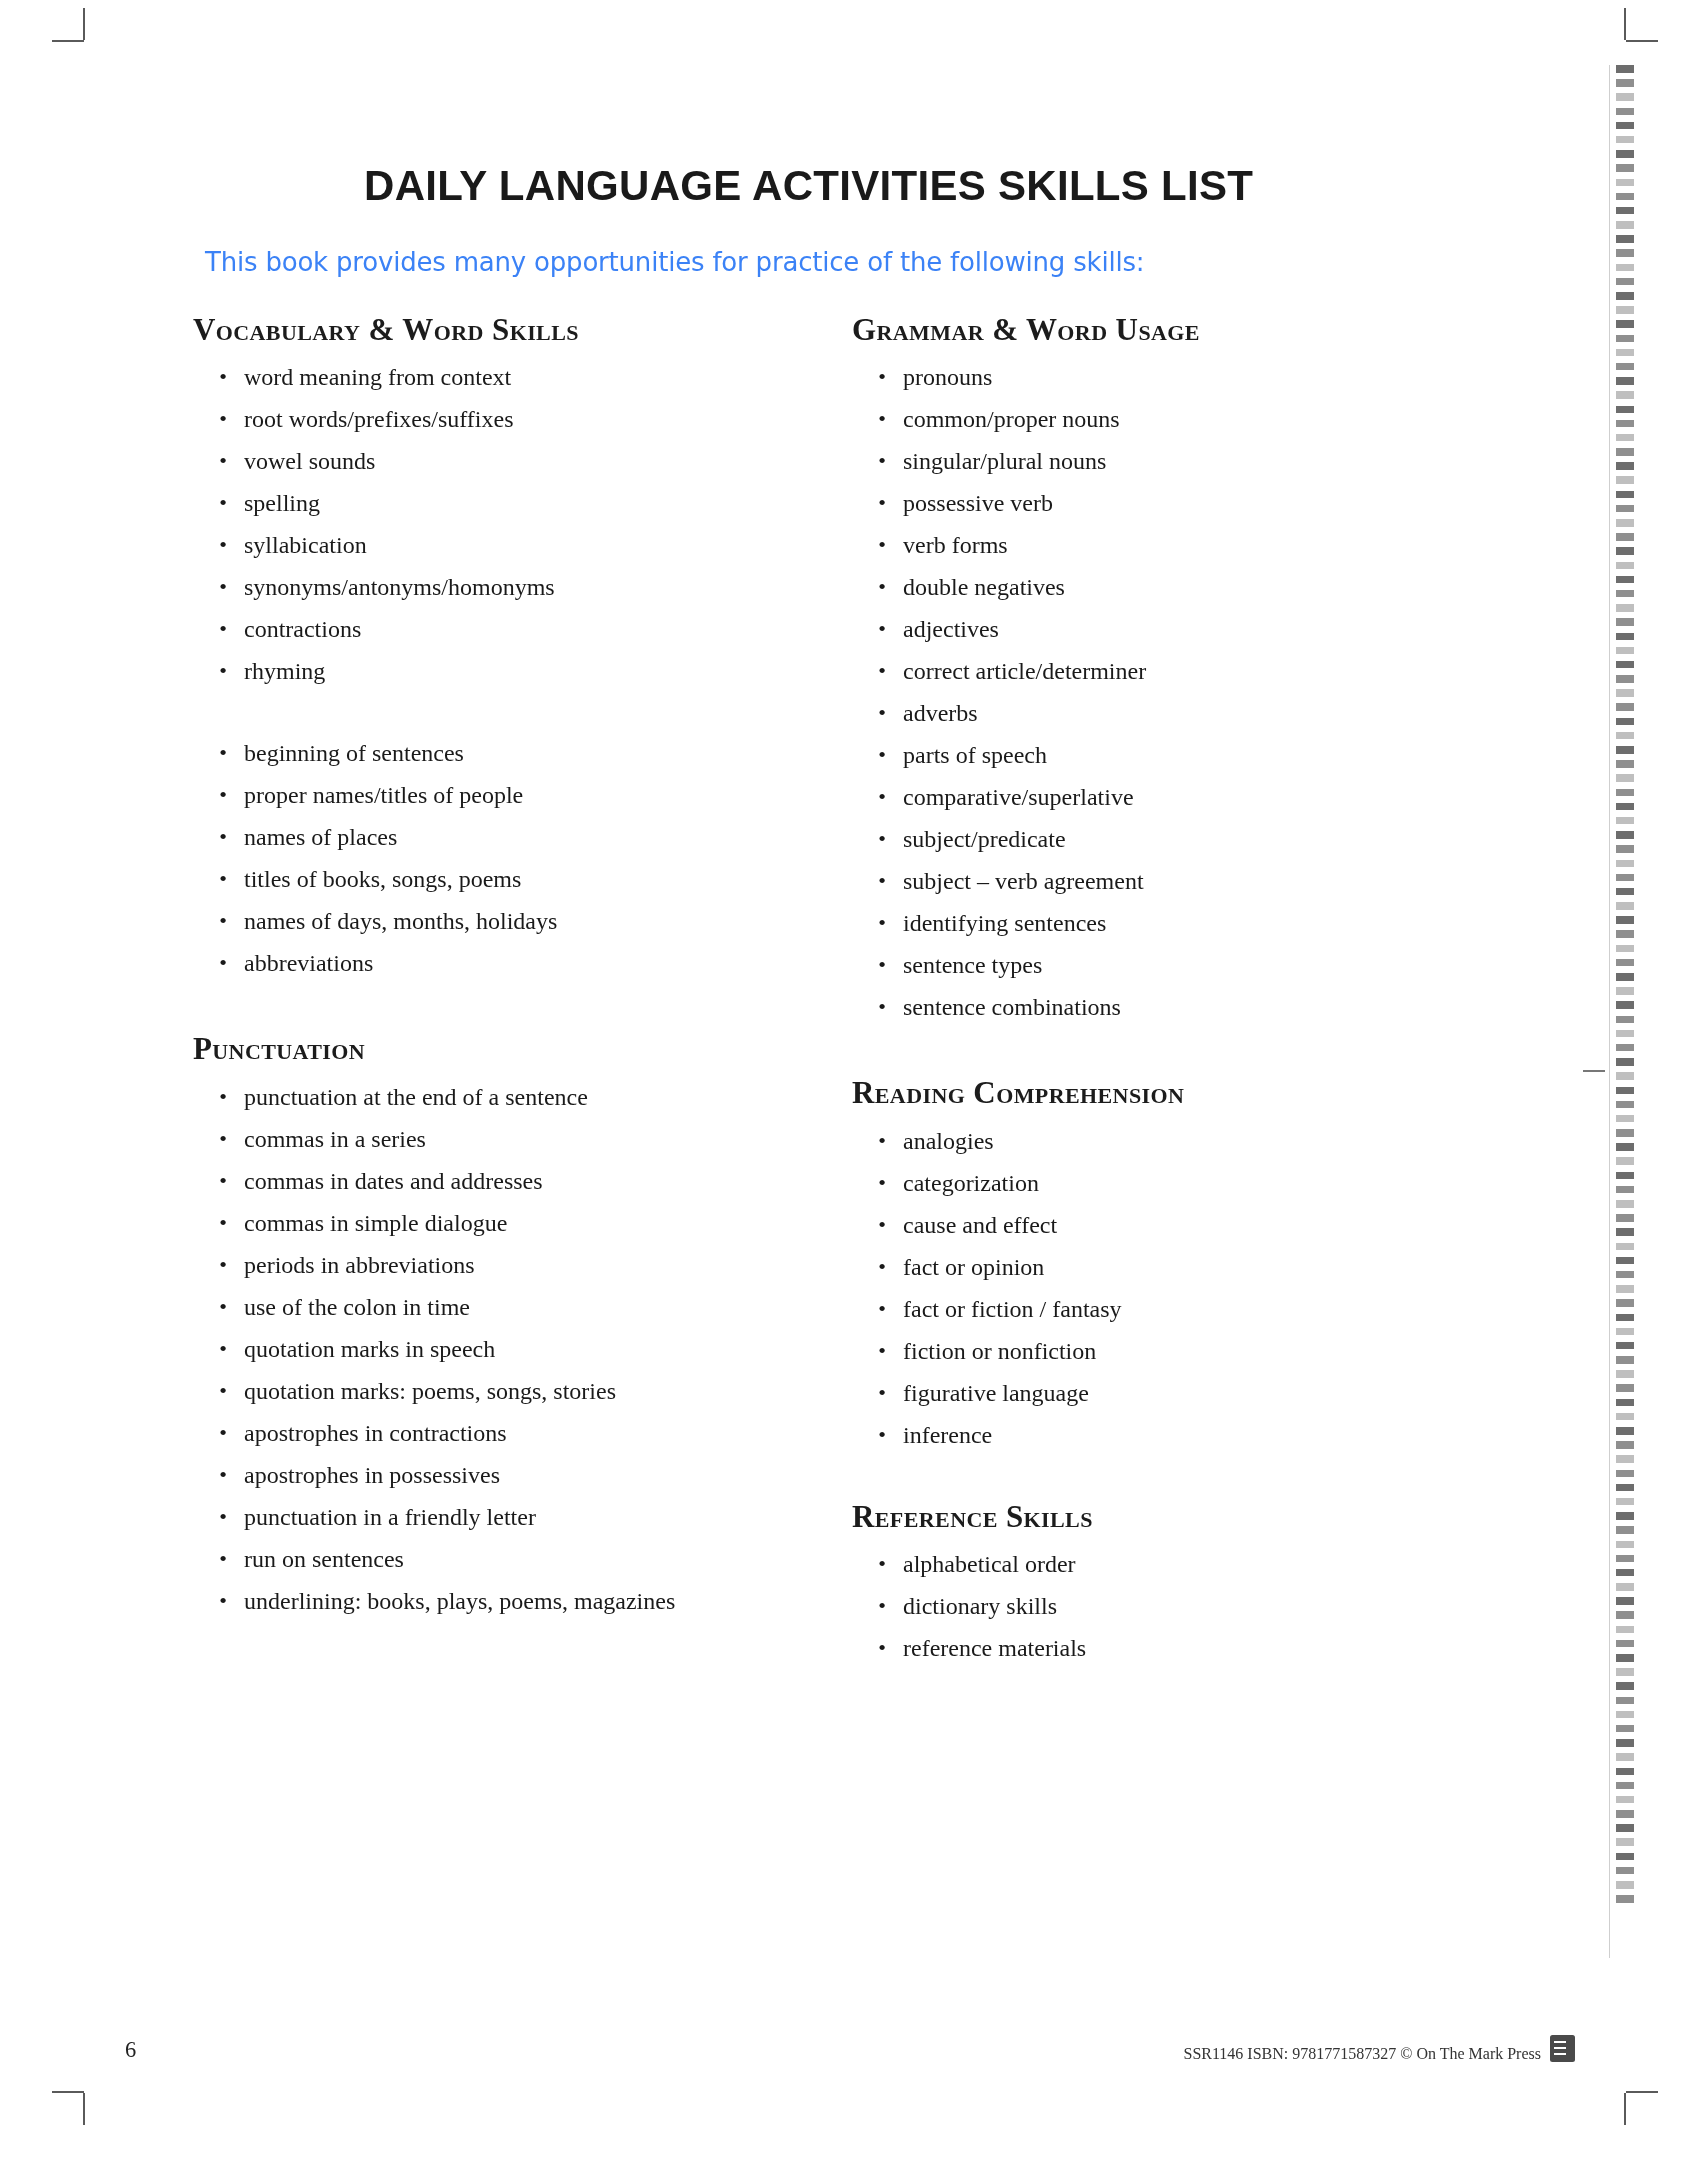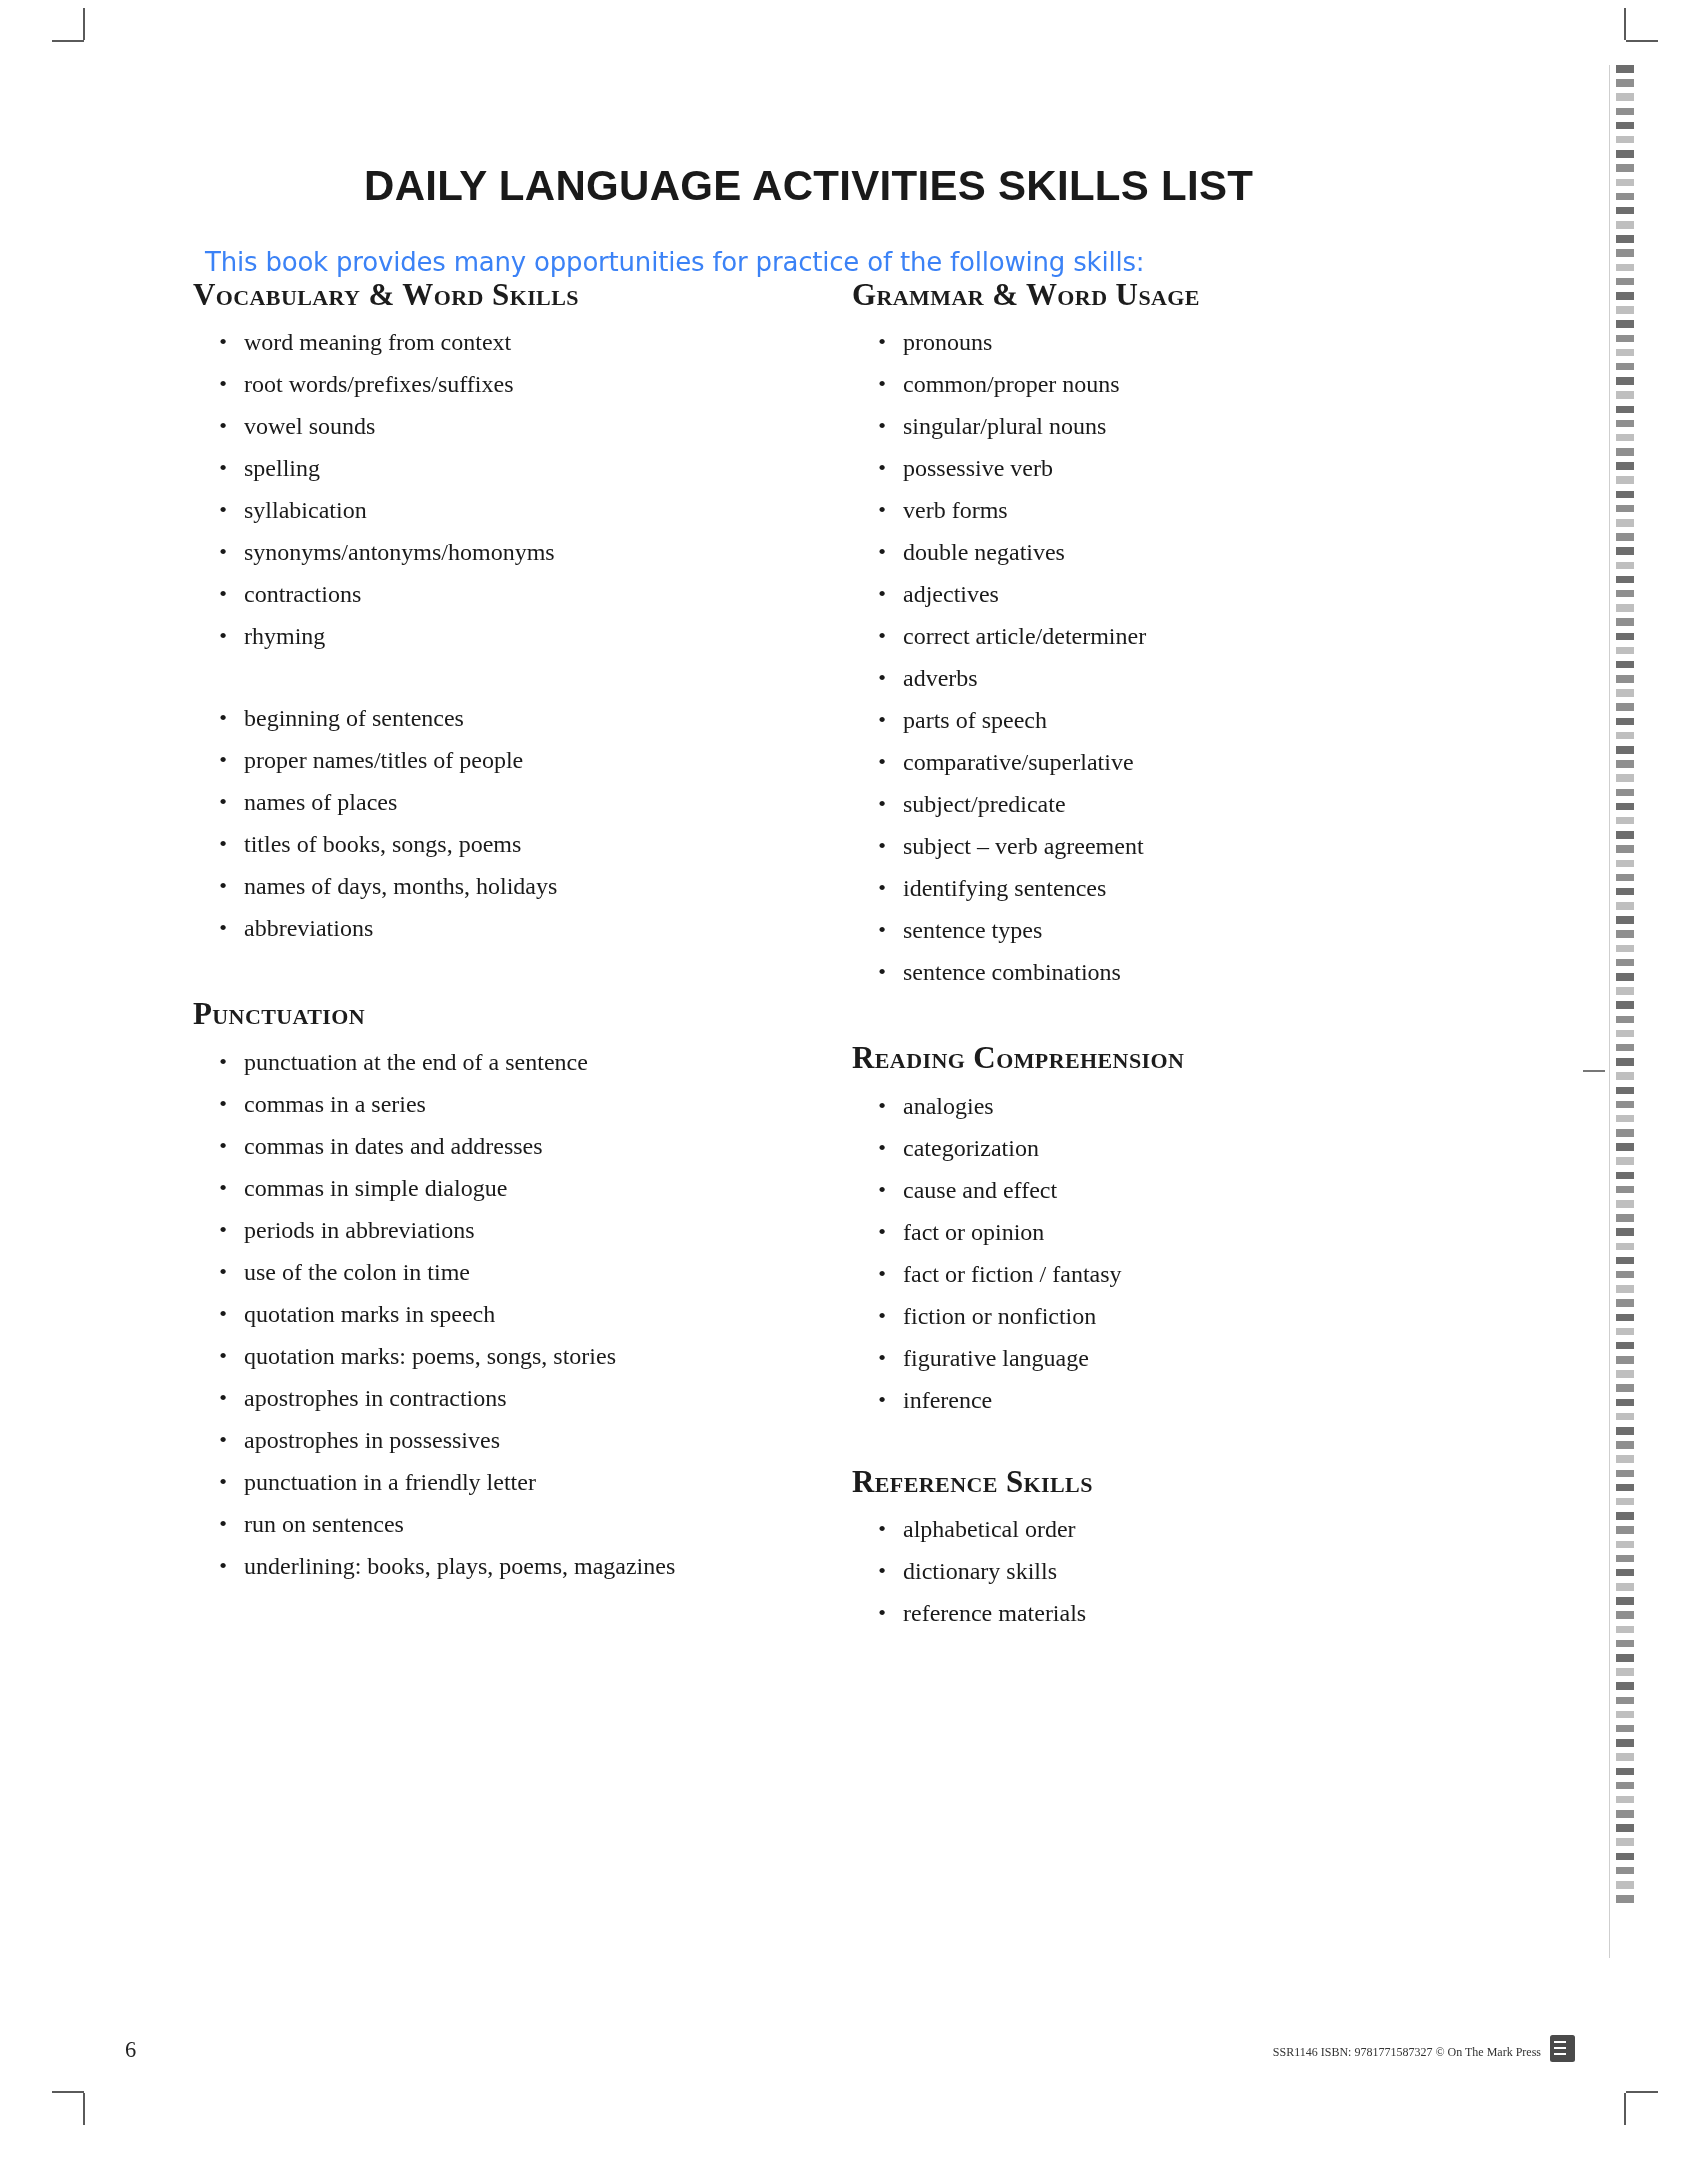--- a/index.html
+++ b/index.html
@@ -81,20 +81,21 @@
     font-family: "DejaVu Sans", sans-serif;
     font-size: 26px;
     color: #3b82f6;
     margin-top: 37px;
     margin-left: 12px;
     letter-spacing: -0.2px;
   }
 
   #columns {
     display: flex;
+    margin-top: 35px;
   }
   .column { position: relative; }
   .column.left { width: 659px; }
   .column.right { width: 559px; }
 
   .section { margin-bottom: 38px; }
 
   .section-heading {
     font-family: "Liberation Serif", serif;
     font-weight: bold;
@@ -133,21 +134,21 @@
     left: 125px;
     top: 2037px;
     font-size: 22.5px;
     color: #222;
     font-family: "Liberation Serif", serif;
   }
   #footer-credit {
     position: absolute;
     right: 167px;
     top: 2045px;
-    font-size: 12px;
+    font-size: 16px;
     color: #333;
     font-family: "Liberation Serif", serif;
     white-space: nowrap;
     margin-left: 12px;
   }
   #footer-icon {
     position: absolute;
     right: 133px;
     top: 2035px;
     width: 25px;

